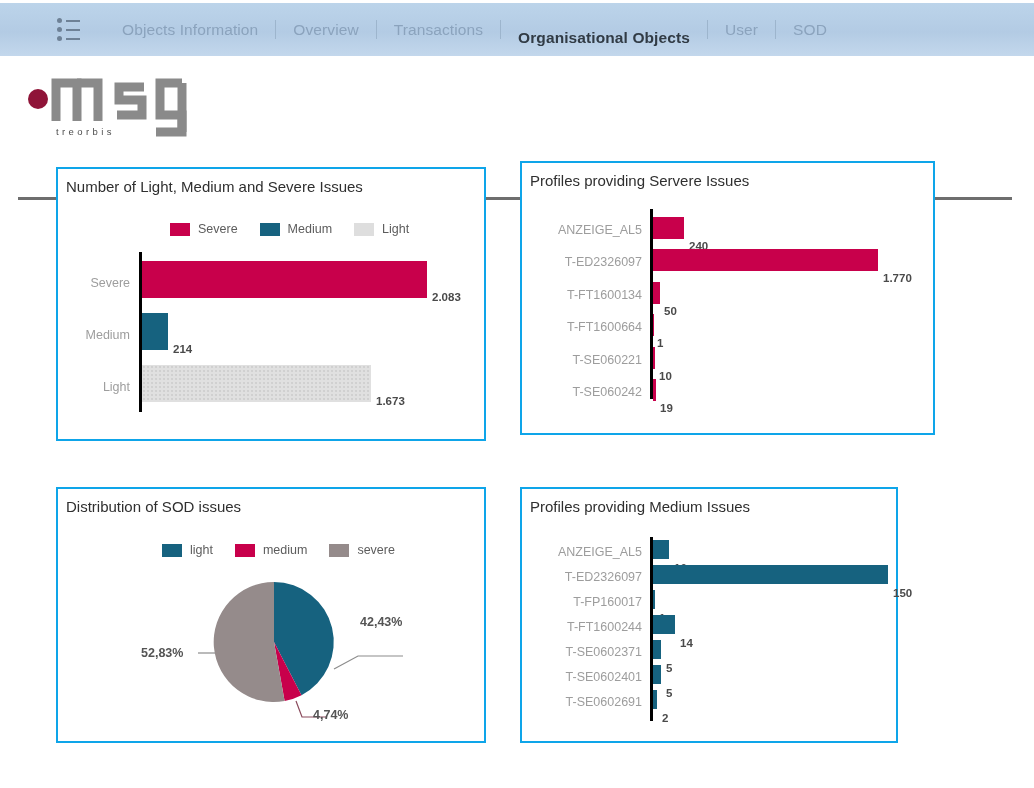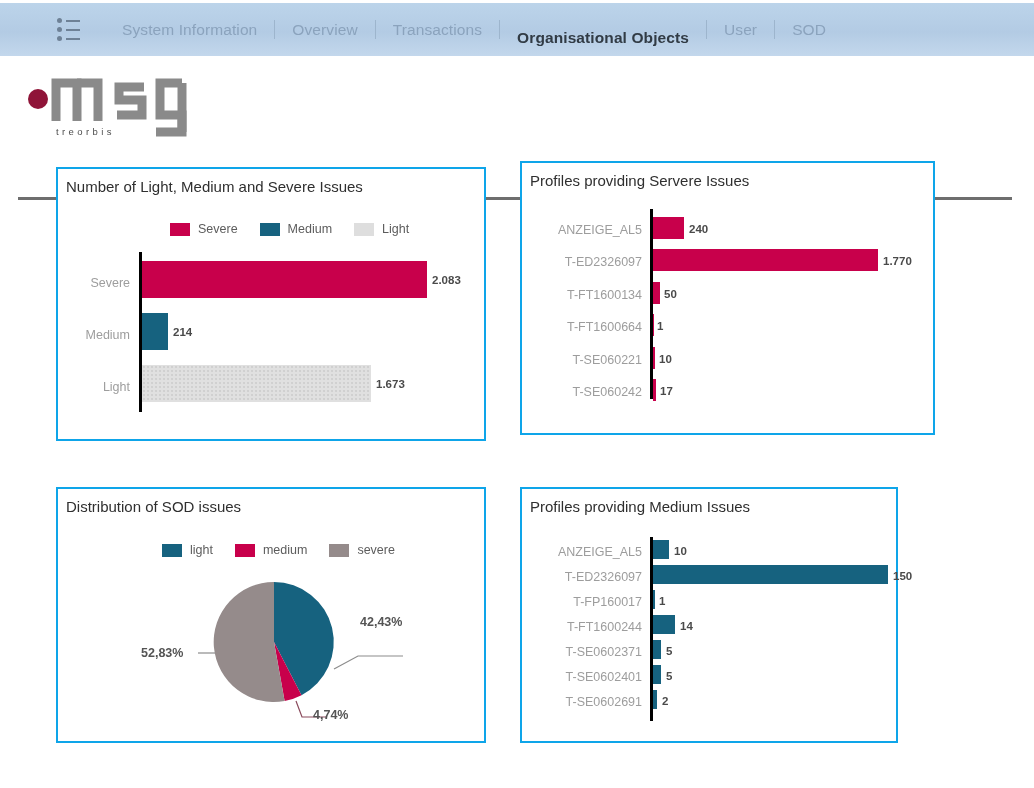--- a/index.html
+++ b/index.html
@@ -158,20 +158,21 @@
   }
   .bar {
     position: absolute;
   }
   .bar-val {
     position: absolute;
     font-size: 11.5px;
     font-weight: bold;
     color: #4a4a4a;
     white-space: nowrap;
+    margin-top: 17px;
   }
   .bar-light {
     background-image: radial-gradient(#cfcfcf .7px, #e0e0e0 .8px);
     background-size: 4px 4px;
     background-color: #dedede;
   }
 
   
   .pie-wrap { position: absolute; }
   .pie-label {
@@ -194,21 +195,21 @@
     <div class="row">
         <span class="dot"></span>
         <span class="line"></span>
       </div>
     <div class="row">
         <span class="dot"></span>
         <span class="line"></span>
       </div>
   </div>
   <div class="nav-items">
-    <span class="nav-link">System Information</span>
+    <span class="nav-link">Objects Information</span>
     <span class="nav-sep"></span>
     <span class="nav-link">Overview</span>
     <span class="nav-sep"></span>
     <span class="nav-link">Transactions</span>
     <span class="nav-sep"></span>
     <span class="nav-link active">Organisational Objects</span>
     <span class="nav-sep"></span>
     <span class="nav-link">User</span>
     <span class="nav-sep"></span>
     <span class="nav-link">SOD</span>
@@ -291,21 +292,21 @@
     <div class="bar-cat" style="left:10px; top:157px; width:110px;">T-FT1600664</div>
     <div class="bar" style="left:131px; top:151px; width:1px; height:22px; background:#c8004b;"></div>
     <div class="bar-val" style="left:135px; top:157px;">1</div>
 
     <div class="bar-cat" style="left:10px; top:190px; width:110px;text-align:right;">T-SE060221</div>
     <div class="bar" style="left:131px; top:184px; width:2px; height:22px; background:#c8004b;"></div>
     <div class="bar-val" style="left:137px; top:190px;">10</div>
 
     <div class="bar-cat" style="left:10px; top:222px; width:110px;">T-SE060242</div>
     <div class="bar" style="left:131px; top:216px; width:3px; height:22px; background:#c8004b;"></div>
-    <div class="bar-val" style="left:138px; top:222px;">17</div>
+    <div class="bar-val" style="left:138px; top:222px;">19</div>
   </div>
 </div>
 
 <div class="card" id="card-bl">
   <div class="card-title">Distribution of SOD issues</div>
 
   <div class="legend" style="left:104px; top:54px;">
     <div class="legend-item">
       <span class="legend-swatch" style="background:#16627f"></span>
       <span class="legend-label">light</span>

